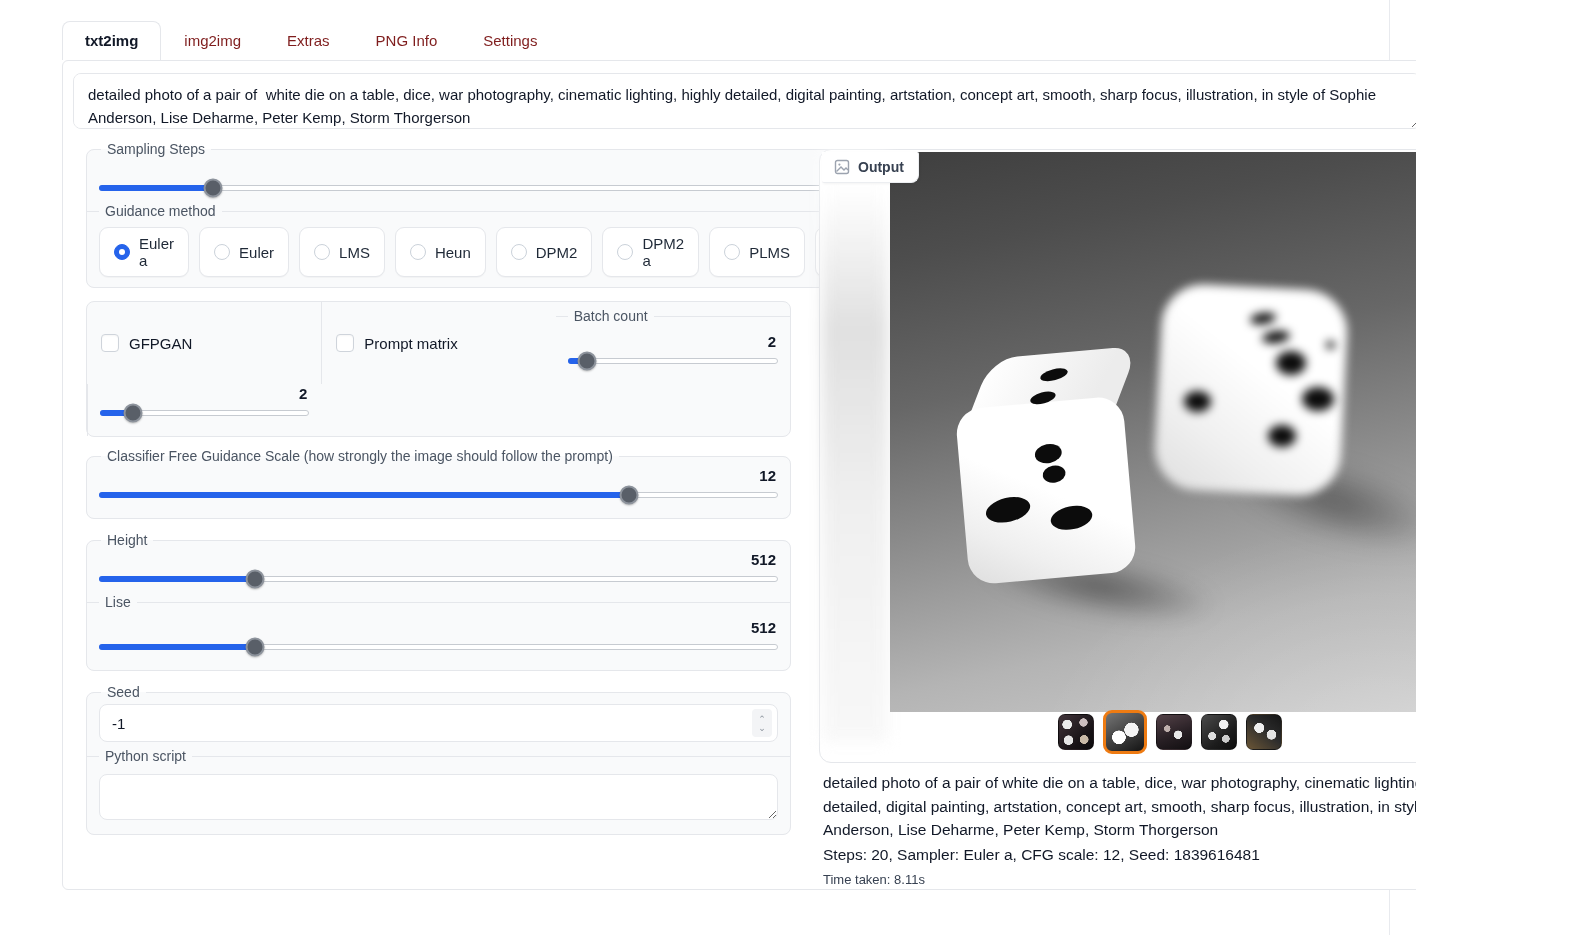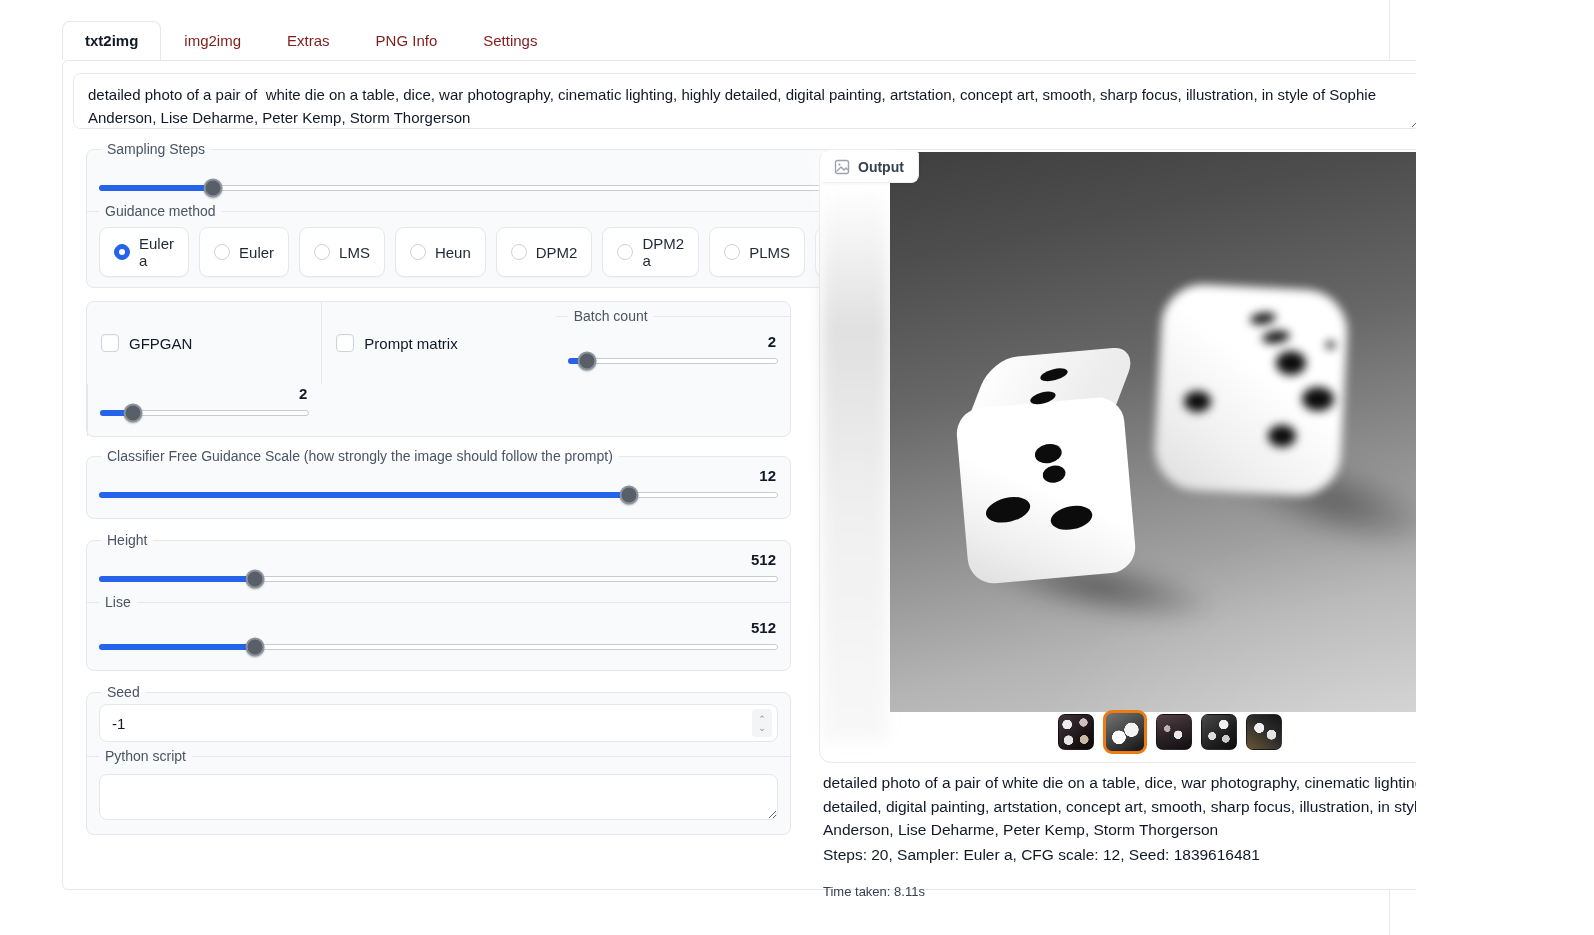--- a/index.html
+++ b/index.html
@@ -99,21 +99,21 @@
     radial-gradient(circle at 70% 70%, #cccccc 0 11%, transparent 12%),
     linear-gradient(140deg,#4a4a4a,#1c1c1c 65%,#0e0e0e); }
   .thumb.t5 { background-image:
     radial-gradient(circle at 36% 38%, #efefef 0 16%, transparent 17%),
     radial-gradient(circle at 72% 58%, #e4e4e4 0 15%, transparent 16%),
     linear-gradient(40deg,#6b5636,#2c2c2c 55%,#161616); }
 
   .caption { position:absolute; left:760px; top:710px; width:700px; }
   .cap-prompt { font-size:15.5px; line-height:1.52; color:#111827; }
   .cap-params { font-size:15.5px; line-height:1.5; color:#111827; margin-top:1px; }
-  .cap-time { font-size:13px; color:#374151; margin-top:18px; }
+  .cap-time { font-size:13px; color:#374151; margin-top:6px; }
 </style>
 </head>
 <body>
 
 <div class="page">
   <div class="scroll-line"></div>
 
   <div class="tabs">
     <div class="tab active">txt2img</div>
     <div class="tab">img2img</div>

